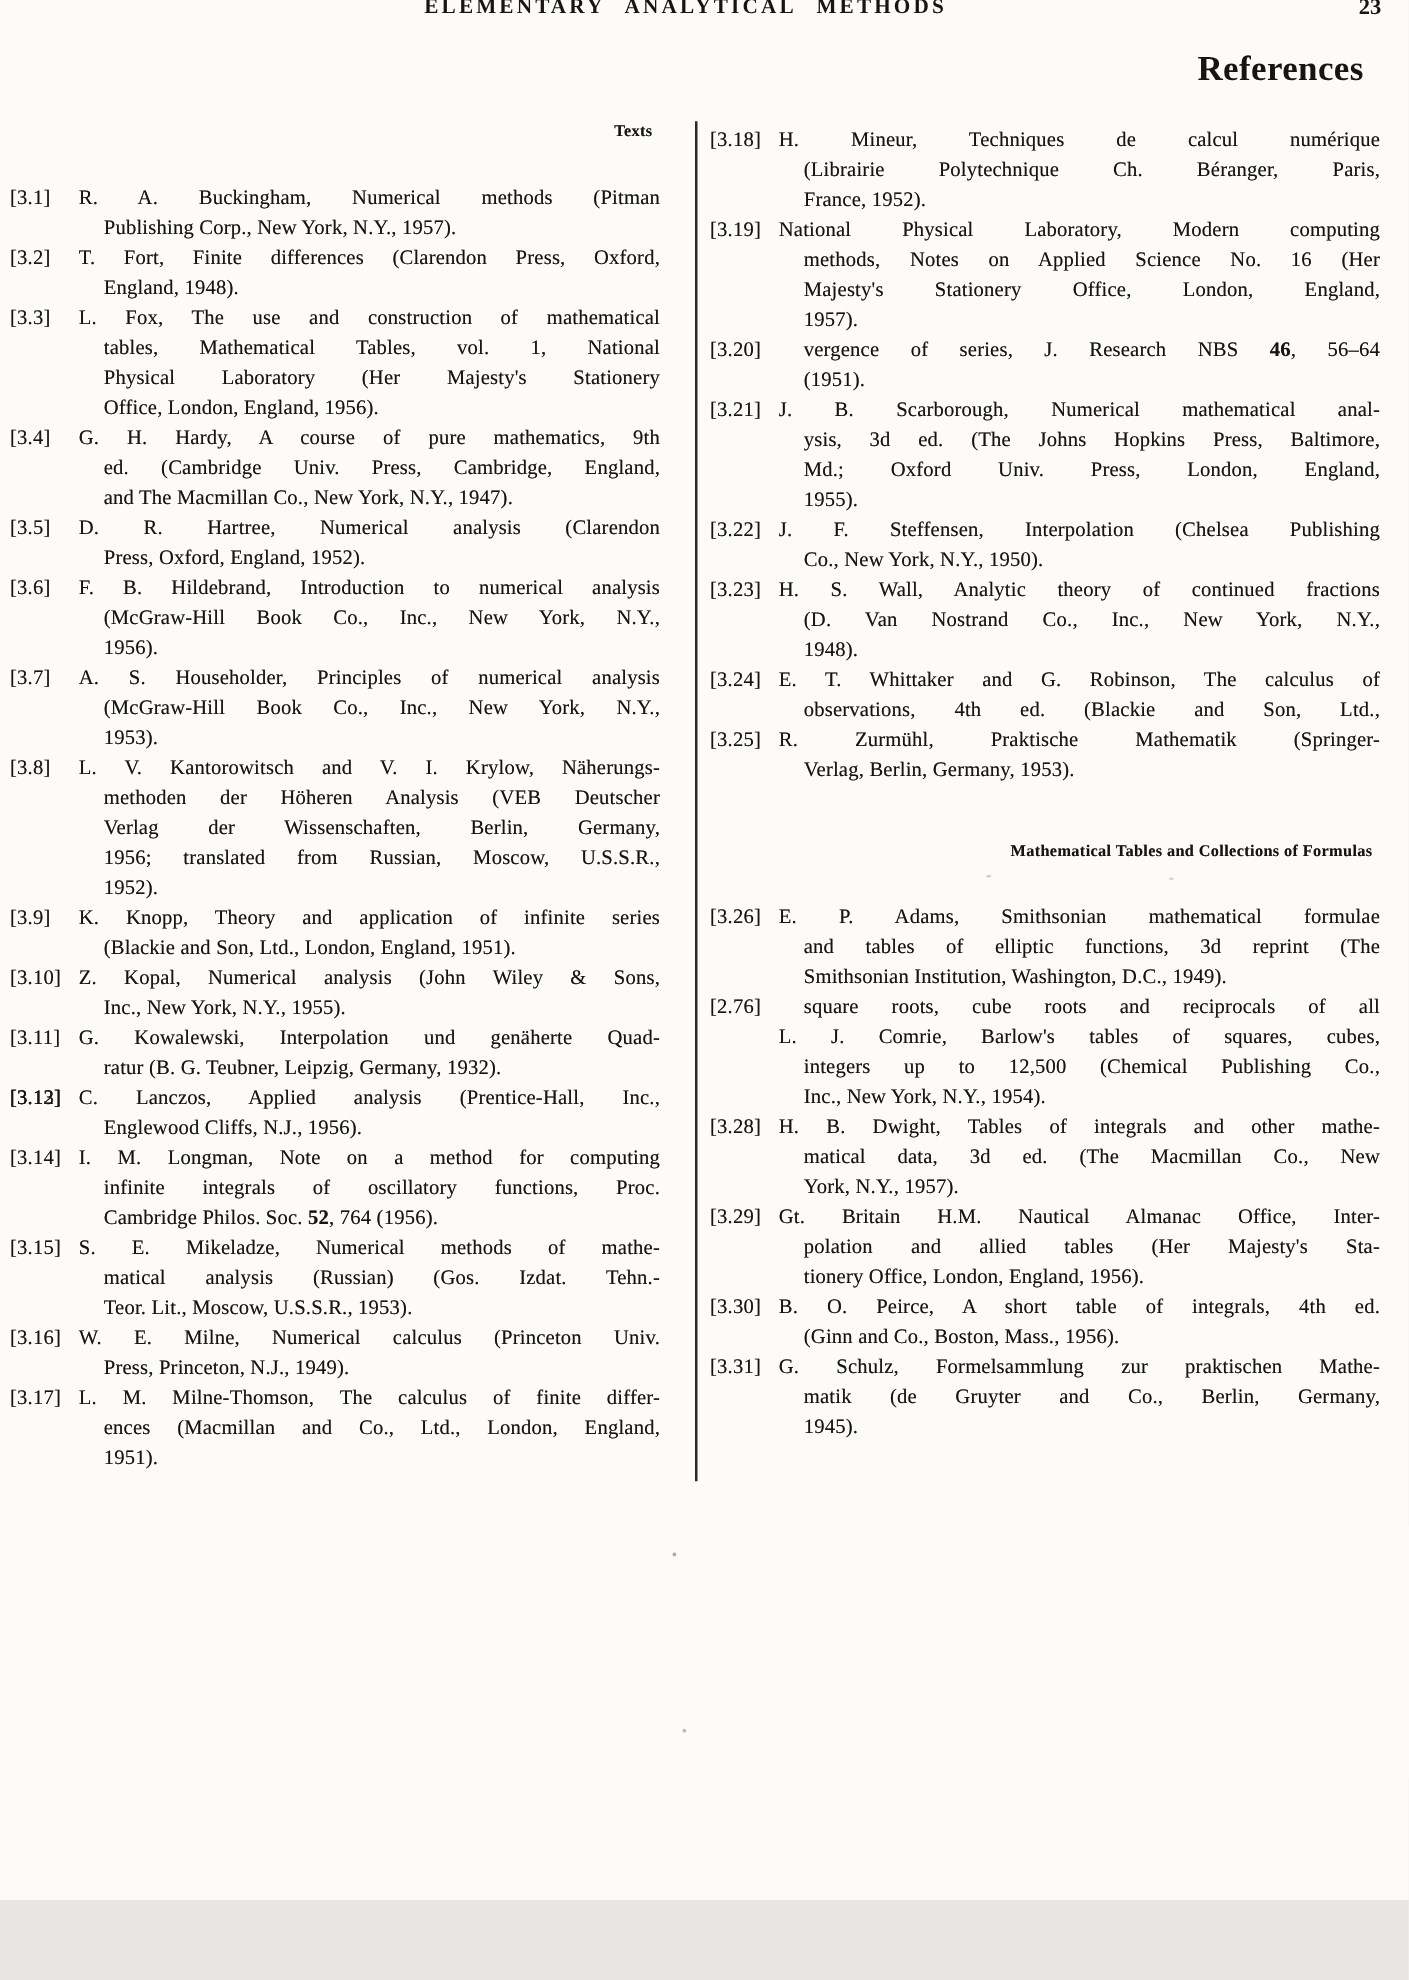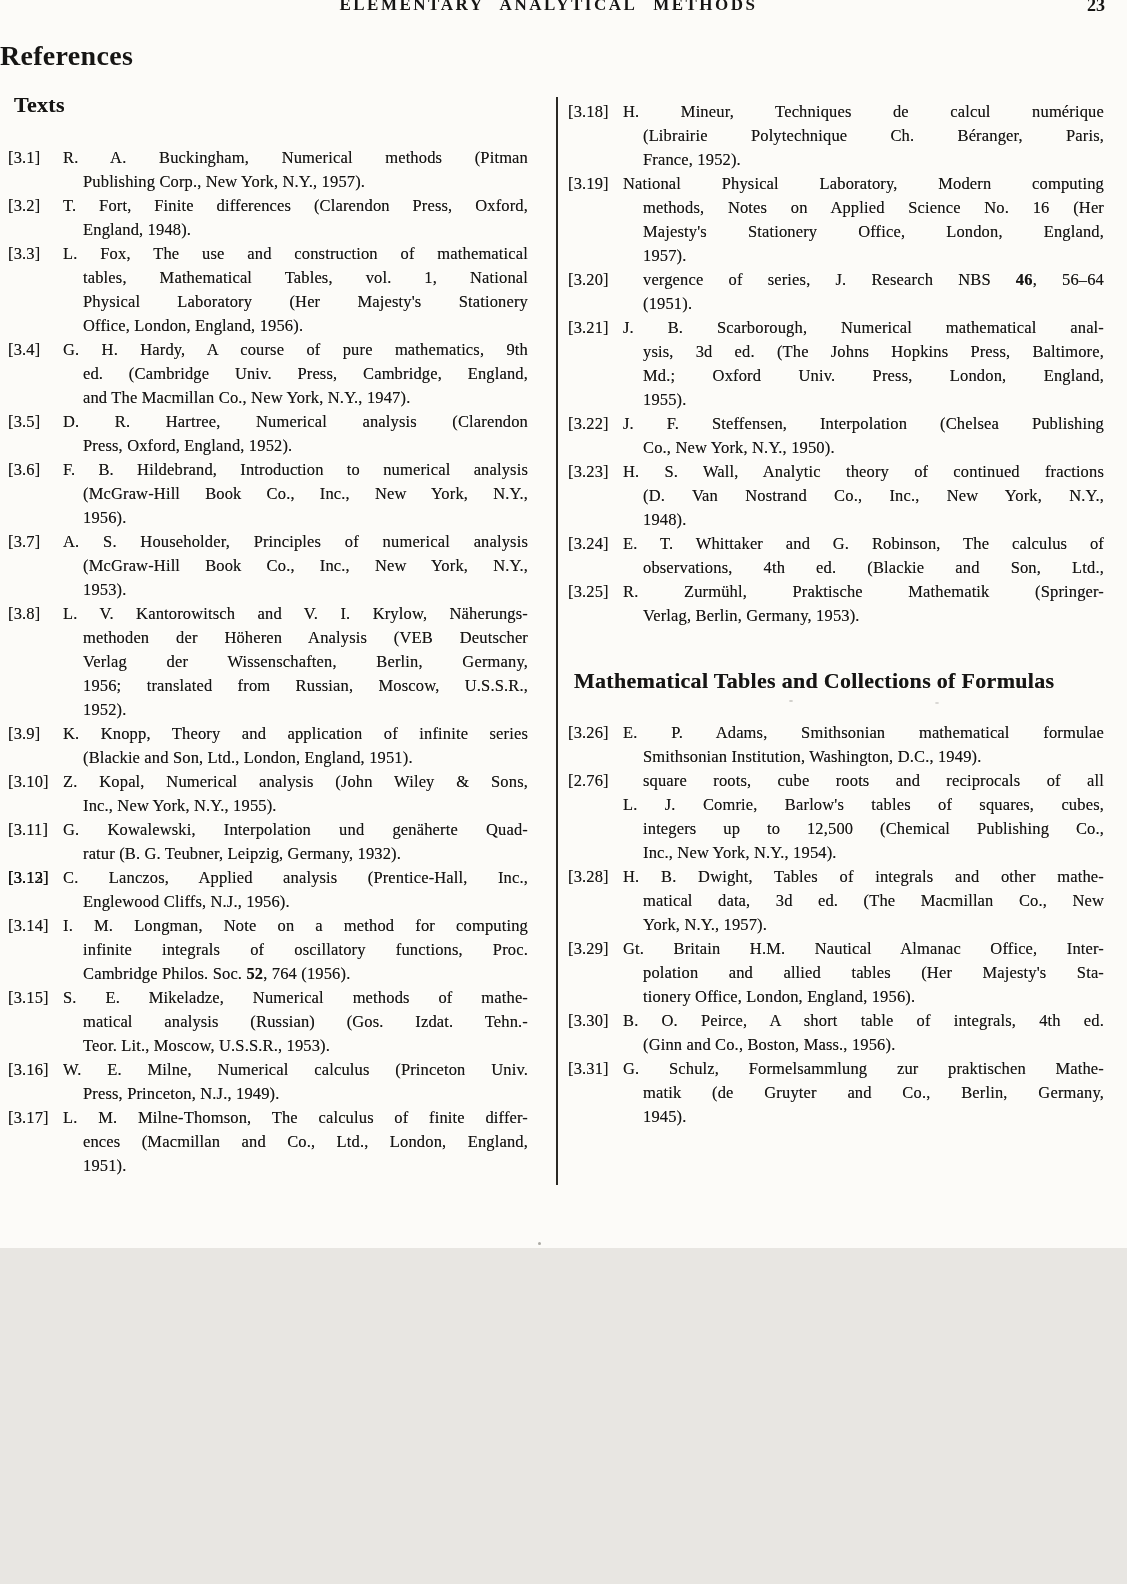--- a/index.html
+++ b/index.html
@@ -1,47 +1,47 @@
 <!DOCTYPE html>
 <html><head>
 <meta charset="utf-8">
 <style>
   html,body{margin:0;padding:0;}
   body{width:1127px;height:1584px;overflow:hidden;background:#e8e6e2;}
   .page{
-    position:relative;width:1127px;height:1248px;
+    position:relative;width:1127px;height:1520px;
     background:var(--paper,#fcfbf8);color:var(--ink,#161514);
     font-family:"Liberation Serif","DejaVu Serif",serif;
     overflow:hidden;
   }
   .running-header{
     position:absolute;top:-5px;left:0;right:30px;text-align:center;
     font-size:17px;font-weight:bold;letter-spacing:2.5px;word-spacing:10px;
     white-space:nowrap;
   }
   .page-number{
     position:absolute;top:-5px;right:22px;font-size:18px;font-weight:bold;
   }
   .page-title{
-    position:absolute;top:40px;left:0;right:36px;text-align:left;
+    position:absolute;top:40px;left:0;right:36px;text-align:right;
     font-size:28px;font-weight:bold;letter-spacing:0.3px;
   }
   .column{
     position:absolute;
     font-size:16.5px;line-height:24px;letter-spacing:0.15px;
     text-shadow:0 0 0.4px rgba(20,18,16,0.55);
   }
   .column-left{left:8px;top:92px;width:520px;}
   .column-right{left:568px;top:100px;width:536px;}
   .column-divider{
     position:absolute;left:556px;top:97px;width:2px;height:1088px;
     background:#2b2925;
   }
   .section-heading{
-    text-align:left;font-weight:bold;font-size:22px;line-height:26px;
+    text-align:right;font-weight:bold;font-size:13px;line-height:26px;
     letter-spacing:0.3px;margin:40px 6px 27px;
   }
   .ref-section:first-child .section-heading{margin-top:0;margin-bottom:28px;}
   .ref-entry{position:relative;padding-left:75px;}
   .ref-label{
     position:absolute;left:0;top:0;width:48px;
     white-space:nowrap;
   }
   .ref-line{text-align:justify;text-align-last:justify;}
   .ref-line.first{margin-left:-20px;}
@@ -258,20 +258,21 @@
             <div class="ref-line last"><span>Verlag, Berlin, Germany, 1953).</span></div>
           </div>
         </div>
       </div>
       <div class="ref-section">
         <div class="section-heading">Mathematical Tables and Collections of Formulas</div>
         <div class="ref-entry">
           <span class="ref-label">[3.26]</span>
           <div class="ref-text">
             <div class="ref-line first"><span>E. P. Adams, Smithsonian mathematical formulae</span></div>
+            <div class="ref-line"><span>and tables of elliptic functions, 3d reprint (The</span></div>
             <div class="ref-line last"><span>Smithsonian Institution, Washington, D.C., 1949).</span></div>
           </div>
         </div>
         <div class="ref-entry">
           <span class="ref-label">[2.76]</span>
           <div class="ref-text">
             <div class="ref-line"><span>square roots, cube roots and reciprocals of all</span></div>
             <div class="ref-line first"><span>L. J. Comrie, Barlow's tables of squares, cubes,</span></div>
             <div class="ref-line"><span>integers up to 12,500 (Chemical Publishing Co.,</span></div>
             <div class="ref-line last"><span>Inc., New York, N.Y., 1954).</span></div>

